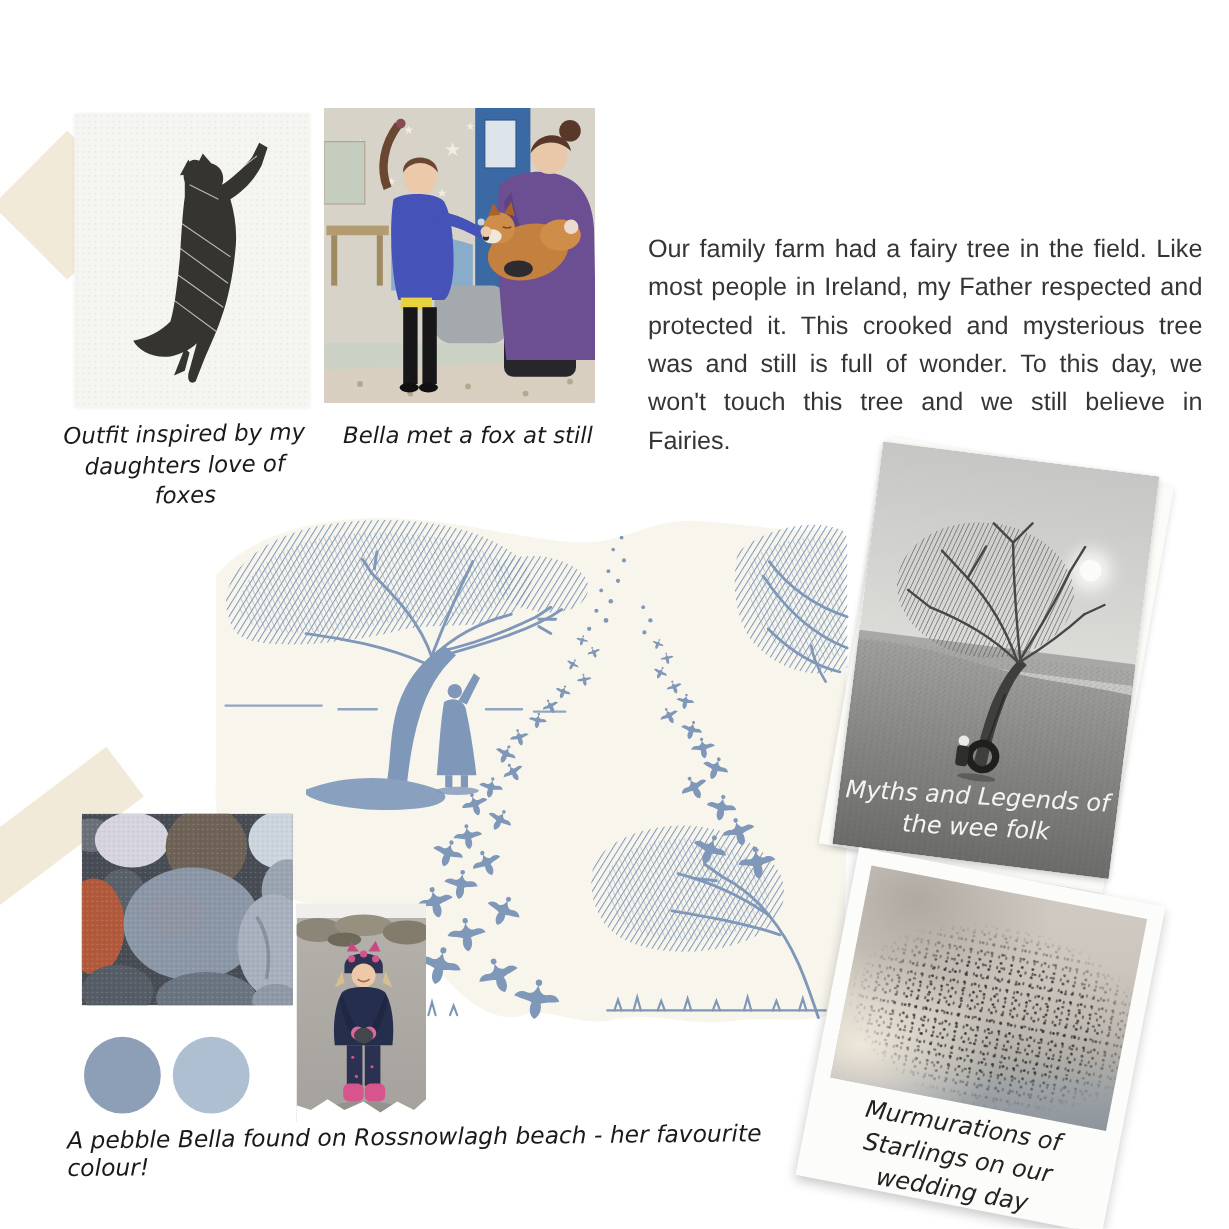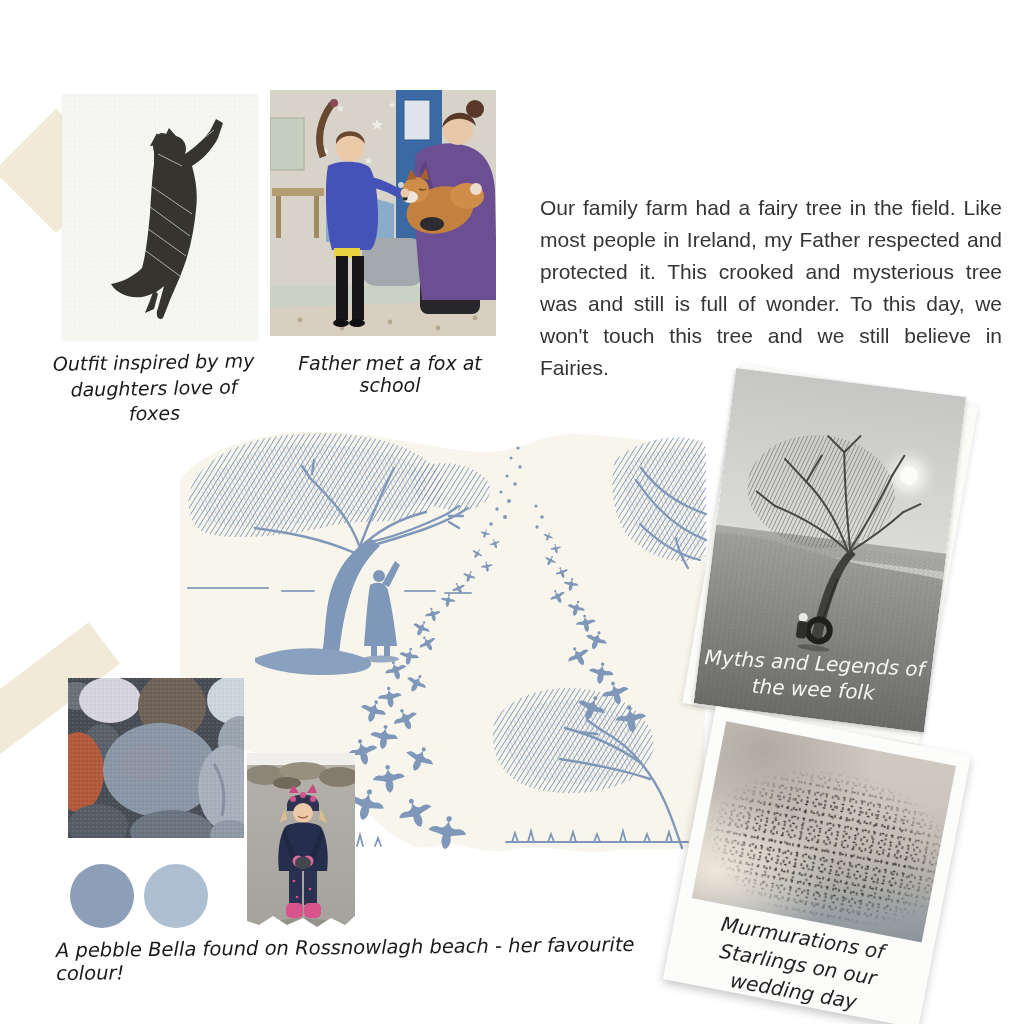--- a/index.html
+++ b/index.html
@@ -173,21 +173,21 @@
         <rect x="64" y="158" width="26" height="10" fill="#e8d23f"></rect>
         <rect x="66" y="166" width="12" height="64" fill="#17171a"></rect>
         <rect x="82" y="166" width="12" height="64" fill="#17171a"></rect>
         <ellipse cx="71" cy="233" rx="8" ry="4" fill="#101012"></ellipse>
         <ellipse cx="87" cy="233" rx="8" ry="4" fill="#101012"></ellipse>
       </g>
     </svg>
   </div>
 
   <div class="abs hand cap-sketch">Outfit inspired by my daughters love of foxes</div>
-  <div class="abs hand cap-fox">Father met a fox at school</div>
+  <div class="abs hand cap-fox">Bella met a fox at still</div>
 
   <div class="abs body-text">Our family farm had a fairy tree in the field. Like most people in Ireland, my Father respected and protected it. This crooked and mysterious tree was and still is full of wonder.  To this day, we won't touch this tree and we still believe in Fairies.</div>
 
   <svg class="abs toile" viewBox="0 0 550 450">
     <defs>
       <pattern id="hA" width="4.5" height="4.5" patternUnits="userSpaceOnUse" patternTransform="rotate(32)">
         <line x1="0" y1="0" x2="0" y2="4.5" stroke="#7f97b9" stroke-width="1.7"></line>
       </pattern>
       <pattern id="hB" width="4" height="4" patternUnits="userSpaceOnUse" patternTransform="rotate(-24)">
         <line x1="0" y1="0" x2="0" y2="4" stroke="#7f97b9" stroke-width="1.3"></line>

